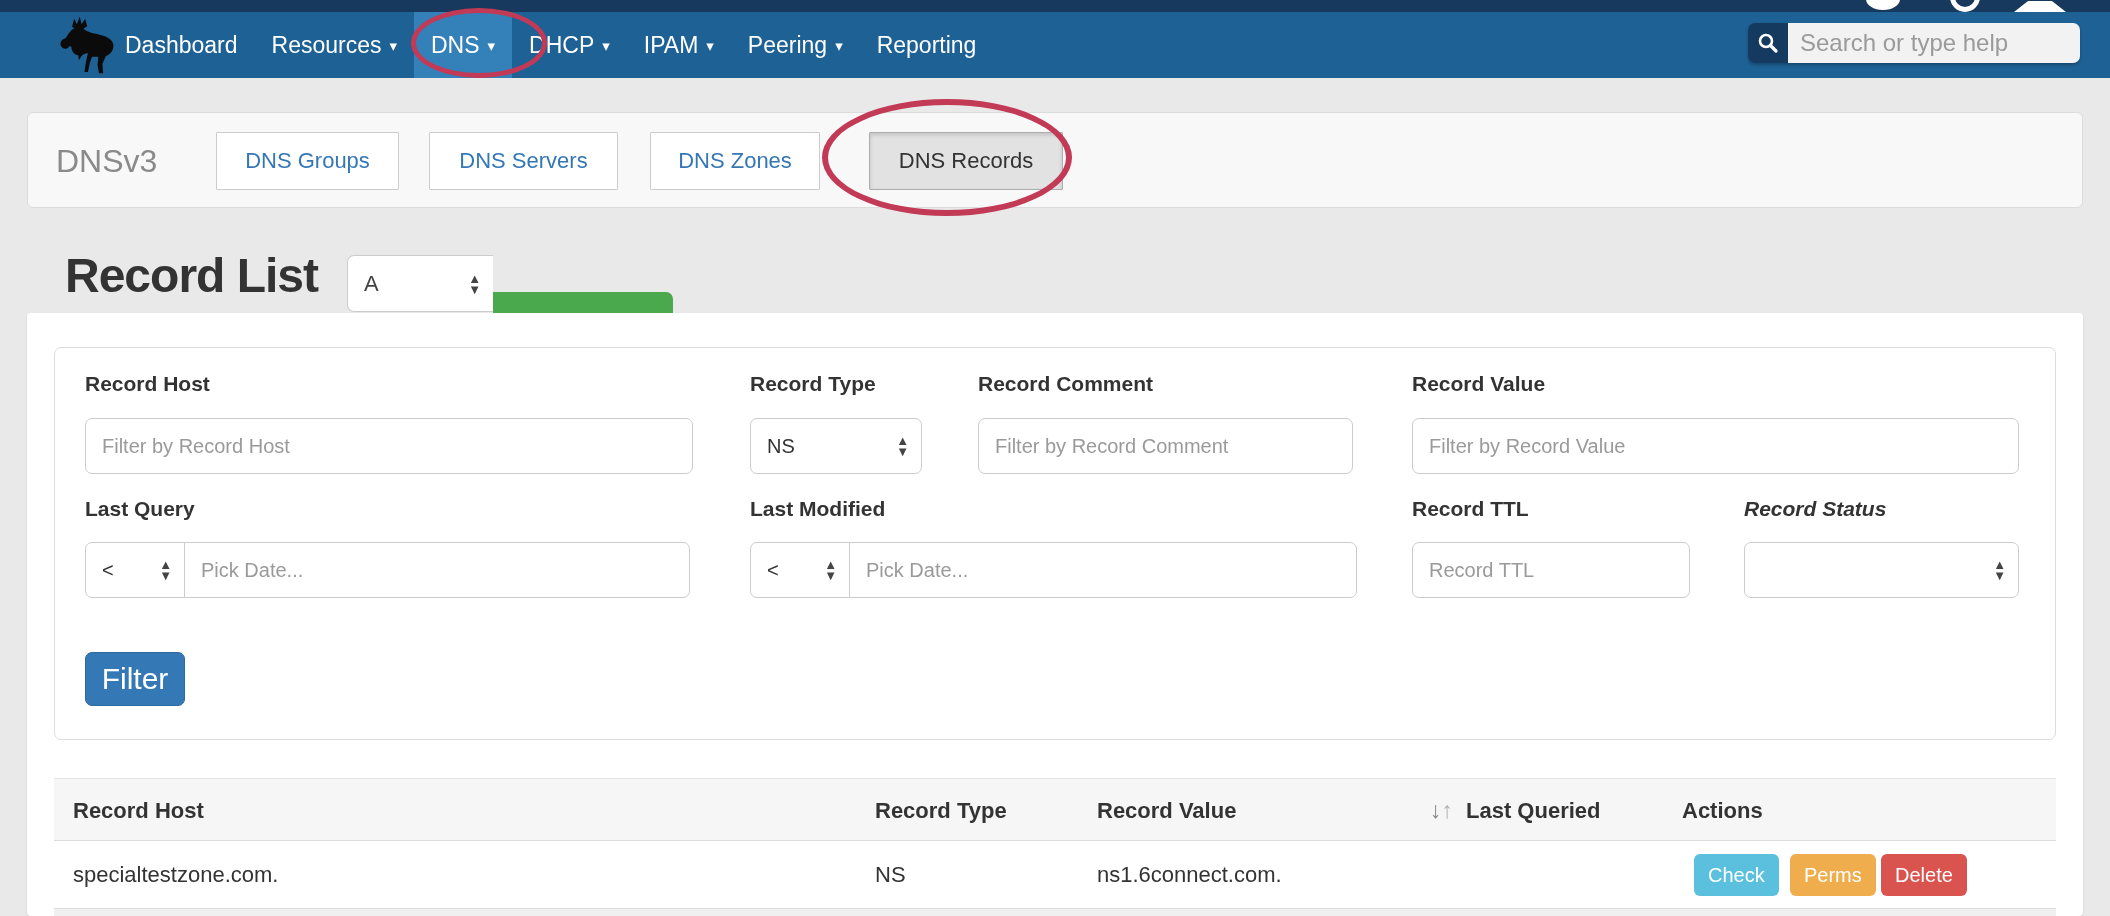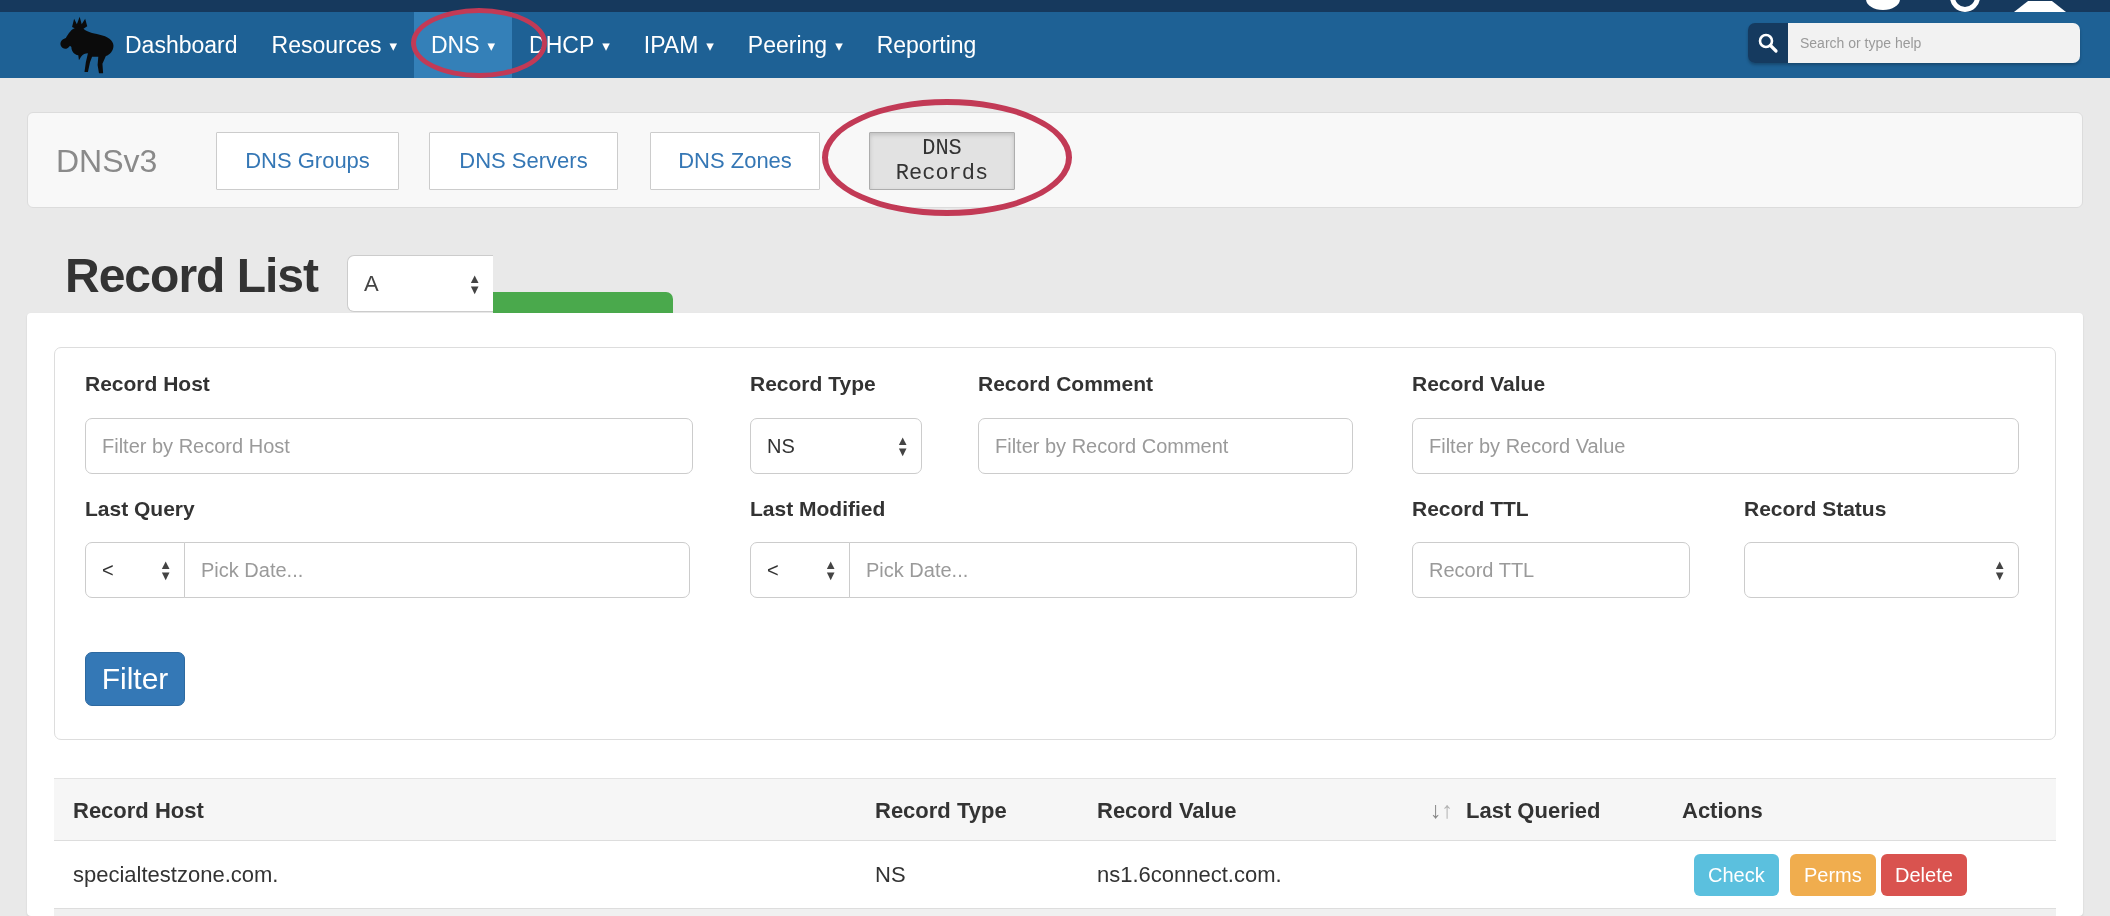--- a/index.html
+++ b/index.html
@@ -34,21 +34,21 @@
   .caret { display:inline-block; font-size:15px; margin-left:8px; position:relative; top:-2px; color:#fff; }
   .searchbox {
     position:absolute; left:1748px; top:11px; height:40px; display:flex;
     border-radius:7px; overflow:hidden; box-shadow:0 2px 3px rgba(0,0,0,0.25);
   }
   .search-icon-box {
     width:40px; height:40px; background:#153a5f; display:flex; align-items:center; justify-content:center;
   }
   .search-input {
     width:292px; height:40px; border:none; outline:none; background:#f2f2f2;
-    font-family:"Liberation Sans", sans-serif; font-size:14px; color:#333; padding:0 12px;
+    font-family:"Liberation Sans", sans-serif; font-size:24px; color:#333; padding:0 12px;
   }
   .search-input::placeholder { color:#9a9a9a; }
   
   .annot { position:absolute; border:5px solid #c23a56; border-radius:50%; z-index:20; pointer-events:none; }
   .annot-dns { left:411px; top:8px; width:136px; height:70px; }
   .annot-records { left:822px; top:99px; width:250px; height:117px; border-width:6px; }
   
   .subnav {
     position:absolute; left:27px; top:112px; width:2056px; height:96px;
     background:#f8f8f8; border:1px solid #dcdcdc; border-radius:6px;
@@ -59,21 +59,21 @@
     background:#fff; color:#3577b5; font-size:22px; display:flex; align-items:center; justify-content:center;
     cursor:pointer; font-family:"Liberation Sans", sans-serif;
   }
   .tab-btn.active {
     background:#e2e2e2; border-color:#adadad; color:#333;
     box-shadow:inset 0 2px 4px rgba(0,0,0,0.15);
   }
   .tab-groups  { left:188px; width:183px; }
   .tab-servers { left:401px; width:189px; }
   .tab-zones   { left:622px; width:170px; }
-  .tab-records { left:841px; width:146px;font-family:Liberation Mono, monospace; }
+  .tab-records { left:841px; width:194px; }
   
   .page-title { position:absolute; left:38px; top:248px; font-size:48px; font-weight:700; color:#333; letter-spacing:-1px;margin-left:27px; }
   .type-select {
     position:absolute; left:347px; top:255px; width:146px; height:57px;
     background:#fff; border:1px solid #ccc; border-radius:7px 0 0 7px; border-right:none;
     display:flex; align-items:center; padding:0 16px; font-size:22px; color:#444; cursor:pointer;
   }
   .add-btn {
     position:absolute; left:493px; top:255px; width:180px; height:68px;
     background:#4aa94c; border:none; border-radius:0 7px 7px 0; color:#fff; font-size:22px;
@@ -206,21 +206,21 @@
     <span>▲</span>
     <span>▼</span>
   </span>
 </div>
 <input class="finput" style="left: 978px; top: 418px; width: 375px;" placeholder="Filter by Record Comment">
 <input class="finput" style="left: 1412px; top: 418px; width: 607px;" placeholder="Filter by Record Value">
 
 <div class="flabel" style="left:85px;  top:497px;">Last Query</div>
 <div class="flabel" style="left:750px; top:497px;">Last Modified</div>
 <div class="flabel" style="left:1412px;top:497px;">Record TTL</div>
-<div class="flabel" style="left:1744px;top:497px;">Record Status</div>
+<div class="flabel" style="left:1744px;top:497px;font-style:italic;">Record Status</div>
 
 <div class="fselect" style="left:85px; top:542px; width:100px; border-radius:7px 0 0 7px;">
   <span>&lt;</span>
   <span class="stepper">
     <span>▲</span>
     <span>▼</span>
   </span>
 </div>
 <input class="finput" style="left: 184px; top: 542px; width: 506px; border-radius: 0px 7px 7px 0px;" placeholder="Pick Date...">
 

